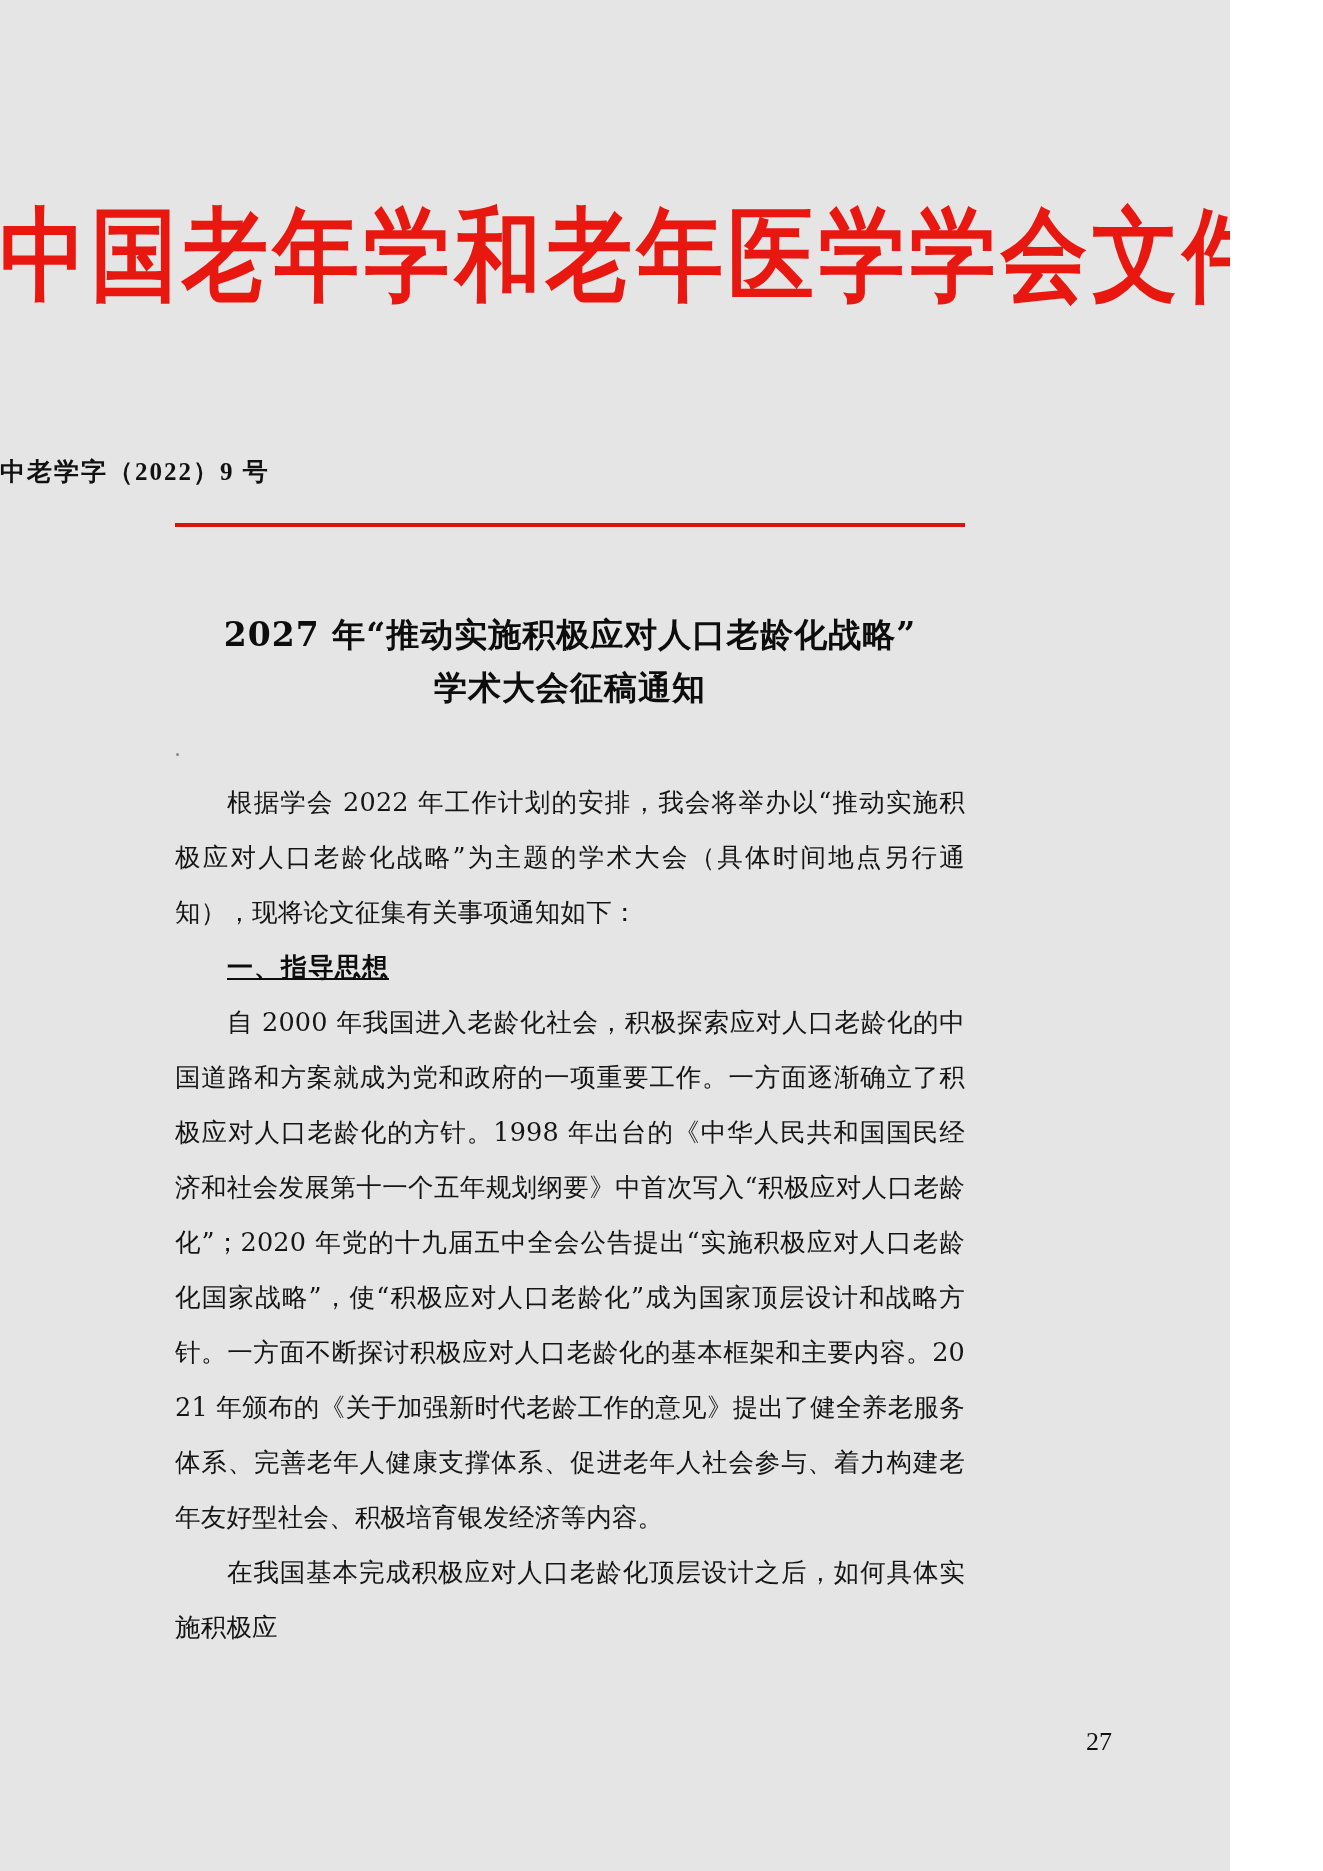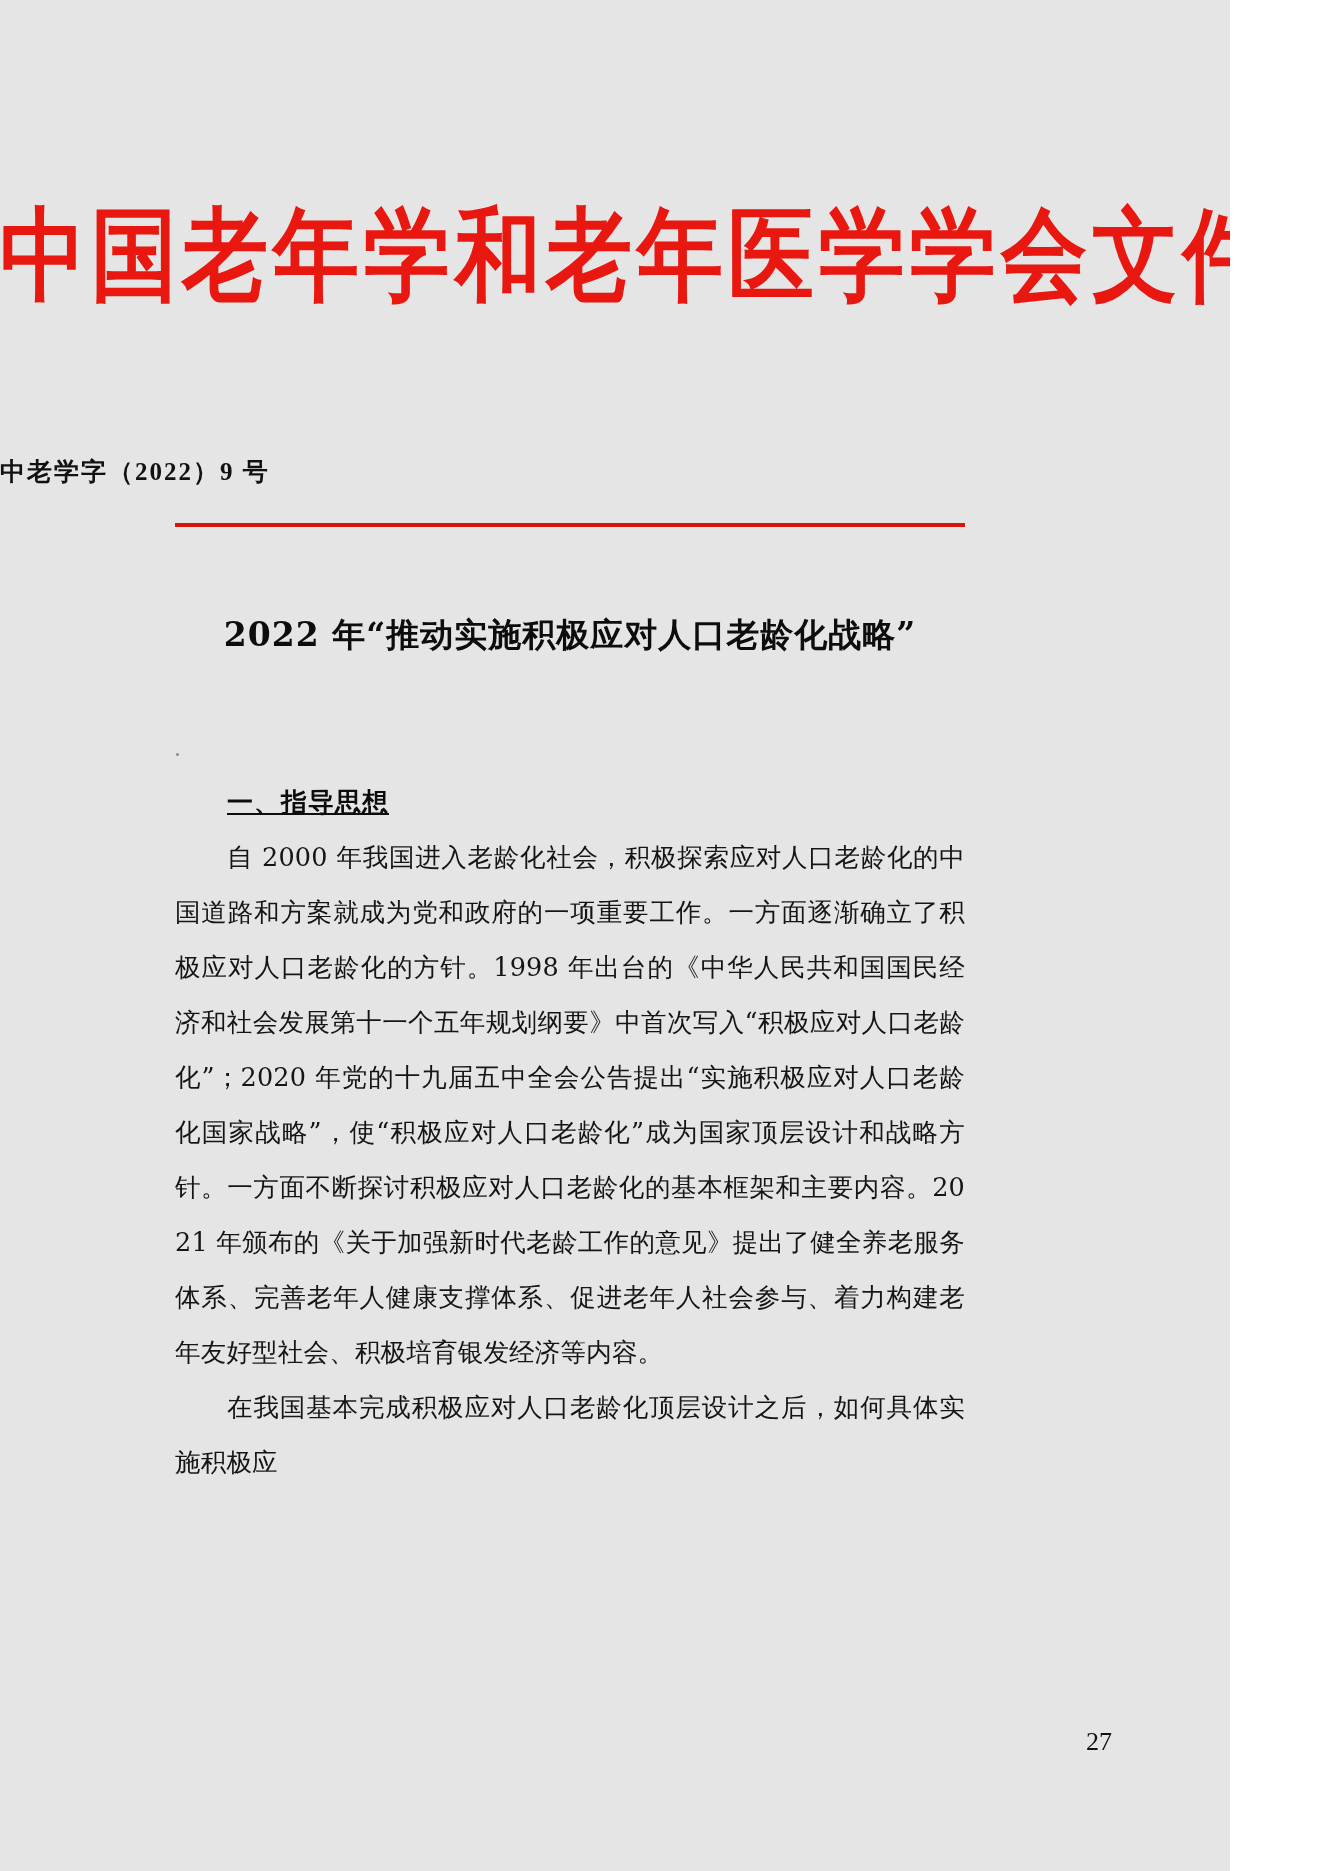--- a/index.html
+++ b/index.html
@@ -140,26 +140,28 @@
     <div class="masthead-title">中国老年学和老年医学学会文件</div>
   </div>
 
   <div class="docnum-row">
     <span class="docnum">中老学字（2022）9 号</span>
   </div>
 
   <div class="red-rule"></div>
 
   <div class="doc-title">
-    <span class="tline">2022 年“推动实施积极应对人口老龄化战略”</span>
+    <span class="tline">2027 年“推动实施积极应对人口老龄化战略”</span>
+    <span class="tline">学术大会征稿通知</span>
   </div>
 
   <div class="speck"></div>
 
   <div class="body-area">
+    <p class="para">根据学会 2022 年工作计划的安排，我会将举办以“推动实施积极应对人口老龄化战略”为主题的学术大会（具体时间地点另行通知），现将论文征集有关事项通知如下：</p>
 
     <p class="section-head">一、指导思想</p>
 
 
     <p class="para">自 2000 年我国进入老龄化社会，积极探索应对人口老龄化的中国道路和方案就成为党和政府的一项重要工作。一方面逐渐确立了积极应对人口老龄化的方针。1998 年出台的《中华人民共和国国民经济和社会发展第十一个五年规划纲要》中首次写入“积极应对人口老龄化”；2020 年党的十九届五中全会公告提出“实施积极应对人口老龄化国家战略”，使“积极应对人口老龄化”成为国家顶层设计和战略方针。一方面不断探讨积极应对人口老龄化的基本框架和主要内容。2021 年颁布的《关于加强新时代老龄工作的意见》提出了健全养老服务体系、完善老年人健康支撑体系、促进老年人社会参与、着力构建老年友好型社会、积极培育银发经济等内容。</p>
 
     <p class="para">在我国基本完成积极应对人口老龄化顶层设计之后，如何具体实施积极应</p>
   </div>
 
   <div class="page-number">27</div>

